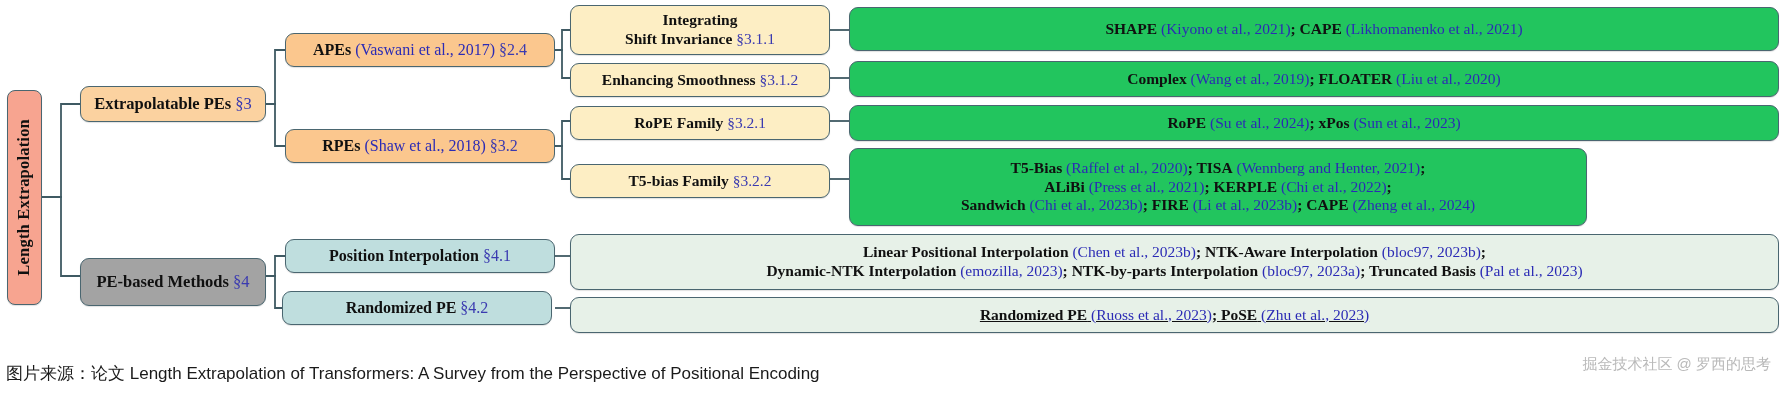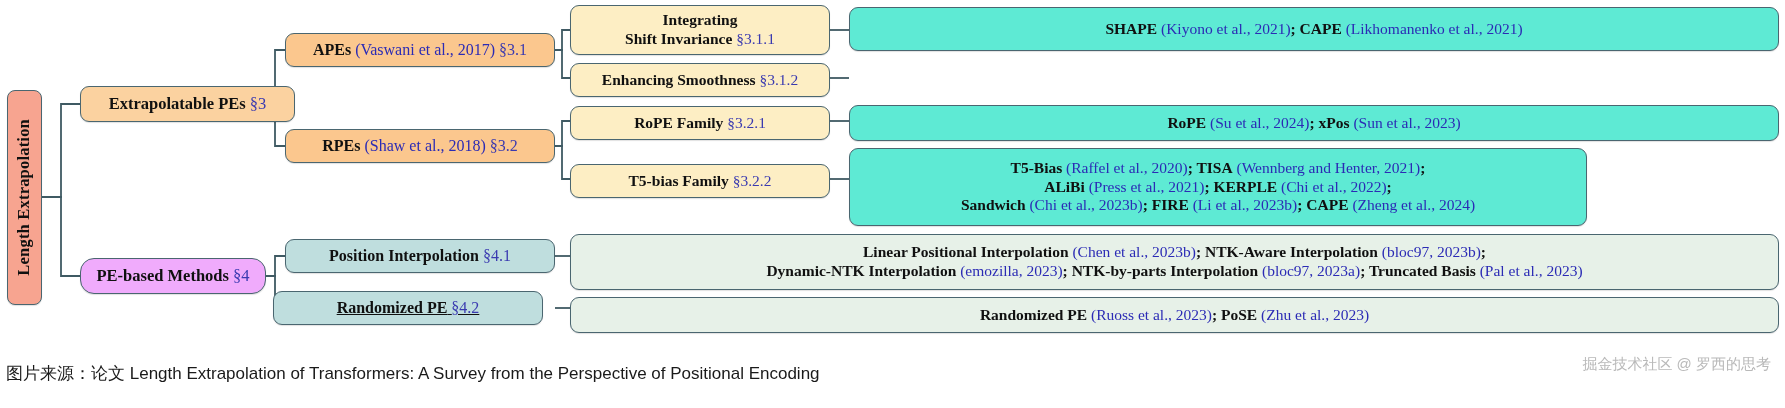--- a/index.html
+++ b/index.html
@@ -40,47 +40,47 @@
   }
   #root-node .vtext {
     writing-mode:vertical-rl;
     transform:rotate(180deg);
     white-space:nowrap;
     font-weight:bold;
   }
 
   
   .lvl1 { background:#fbd2a0; font-size:16.5px; }
-  #n-extrap { left:80px; top:86px;  width:215px; height:36px; }
-  #n-pebased{ left:80px; top:258px; width:186px; height:36px; background:#f0abfc;border-radius:14px; }
+  #n-extrap { left:80px; top:86px;  width:186px; height:36px; }
+  #n-pebased{ left:80px; top:258px; width:186px; height:48px; background:#a3a3a3; }
 
   
   .lvl2 { background:#fbc78e; font-size:16px; }
   #n-apes { left:285px; top:33px;  width:270px; height:34px; }
   #n-rpes { left:285px; top:129px; width:270px; height:34px; }
   .lvl2b { background:#bfdede; font-size:16px; }
   #n-posinterp { left:285px; top:239px; width:270px; height:34px; }
-  #n-randpe    { left:273px; top:291px; width:270px; height:34px;text-decoration:underline; }
+  #n-randpe    { left:282px; top:291px; width:270px; height:34px; }
 
   
   .lvl3 { background:#fdeec4; font-size:15.5px; }
   #n-integr  { left:570px; top:5px;   width:260px; height:50px; }
   #n-enhance { left:570px; top:63px;  width:260px; height:31px; }
   #n-ropefam { left:570px; top:106px; width:260px; height:31px; }
   #n-t5fam   { left:570px; top:164px; width:260px; height:31px; }
 
   
-  .leaf { background:#5eead4; font-size:15.5px; }
+  .leaf { background:#22c55e; font-size:15.5px; }
   #l-shape   { left:849px; top:7px;   width:930px; height:44px; }
   #l-complex { left:849px; top:61px;  width:930px; height:36px; }
   #l-rope    { left:849px; top:105px; width:930px; height:36px; }
   #l-t5bias  { left:849px; top:148px; width:738px; height:78px; }
   .leafb { background:#e7f1e8; font-size:15.5px; }
   #l-posint  { left:570px; top:234px; width:1209px; height:56px; }
-  #l-randpe  { left:570px; top:297px; width:1209px; height:36px; }
+  #l-randpe  { left:570px; top:297px; width:1209px; height:36px;text-decoration:underline; }
 
   
   #caption {
     position:absolute; left:6px; top:362px;
     font-family:"Liberation Sans", sans-serif;
     font-size:17px; color:#1a1a1a; white-space:nowrap;
   }
   #watermark {
     position:absolute; right:14px; top:355px;
     font-family:"Liberation Sans", sans-serif;
@@ -136,21 +136,21 @@
     <span>
       <span class="strong">PE-based Methods</span>
       <span class="sec">§4</span>
     </span>
   </div>
 
   <div class="node lvl2" id="n-apes">
     <span>
       <span class="strong">APEs</span>
       <span class="cite">(Vaswani et al., 2017)</span>
-      <span class="sec">§3.1</span>
+      <span class="sec">§2.4</span>
     </span>
   </div>
 
   <div class="node lvl2" id="n-rpes">
     <span>
       <span class="strong">RPEs</span>
       <span class="cite">(Shaw et al., 2018)</span>
       <span class="sec">§3.2</span>
     </span>
   </div>
@@ -194,20 +194,23 @@
   <div class="node lvl3" id="n-t5fam">
     <span>
       <span class="strong">T5-bias Family</span>
       <span class="sec">§3.2.2</span>
     </span>
   </div>
 
   <div class="node leaf" id="l-shape">
       <span class="rich"><span class="strong">SHAPE</span><span class="cite"> (Kiyono et al., 2021)</span><span class="strong">; </span><span class="strong">CAPE</span><span class="cite"> (Likhomanenko et al., 2021)</span></span>
     </div>
+  <div class="node leaf" id="l-complex">
+      <span class="rich"><span class="strong">Complex</span><span class="cite"> (Wang et al., 2019)</span><span class="strong">; </span><span class="strong">FLOATER</span><span class="cite"> (Liu et al., 2020)</span></span>
+    </div>
   <div class="node leaf" id="l-rope">
       <span class="rich"><span class="strong">RoPE</span><span class="cite"> (Su et al., 2024)</span><span class="strong">; </span><span class="strong">xPos</span><span class="cite"> (Sun et al., 2023)</span></span>
     </div>
   <div class="node leaf" id="l-t5bias">
       <span class="rich"><span class="strong">T5-Bias</span><span class="cite"> (Raffel et al., 2020)</span><span class="strong">; </span><span class="strong">TISA</span><span class="cite"> (Wennberg and Henter, 2021)</span><span class="strong">;</span><br><span class="strong">ALiBi</span><span class="cite"> (Press et al., 2021)</span><span class="strong">; </span><span class="strong">KERPLE</span><span class="cite"> (Chi et al., 2022)</span><span class="strong">;</span><br><span class="strong">Sandwich</span><span class="cite"> (Chi et al., 2023b)</span><span class="strong">; </span><span class="strong">FIRE</span><span class="cite"> (Li et al., 2023b)</span><span class="strong">; </span><span class="strong">CAPE</span><span class="cite"> (Zheng et al., 2024)</span></span>
     </div>
   <div class="node leafb" id="l-posint">
       <span class="rich"><span class="strong">Linear Positional Interpolation</span><span class="cite">  (Chen et al., 2023b)</span><span class="strong">; </span><span class="strong">NTK-Aware Interpolation</span><span class="cite">  (bloc97, 2023b)</span><span class="strong">;</span><br><span class="strong">Dynamic-NTK Interpolation</span><span class="cite">  (emozilla, 2023)</span><span class="strong">; </span><span class="strong">NTK-by-parts Interpolation</span><span class="cite">  (bloc97, 2023a)</span><span class="strong">; </span><span class="strong">Truncated Basis</span><span class="cite">  (Pal et al., 2023)</span></span>
     </div>
   <div class="node leafb" id="l-randpe">

